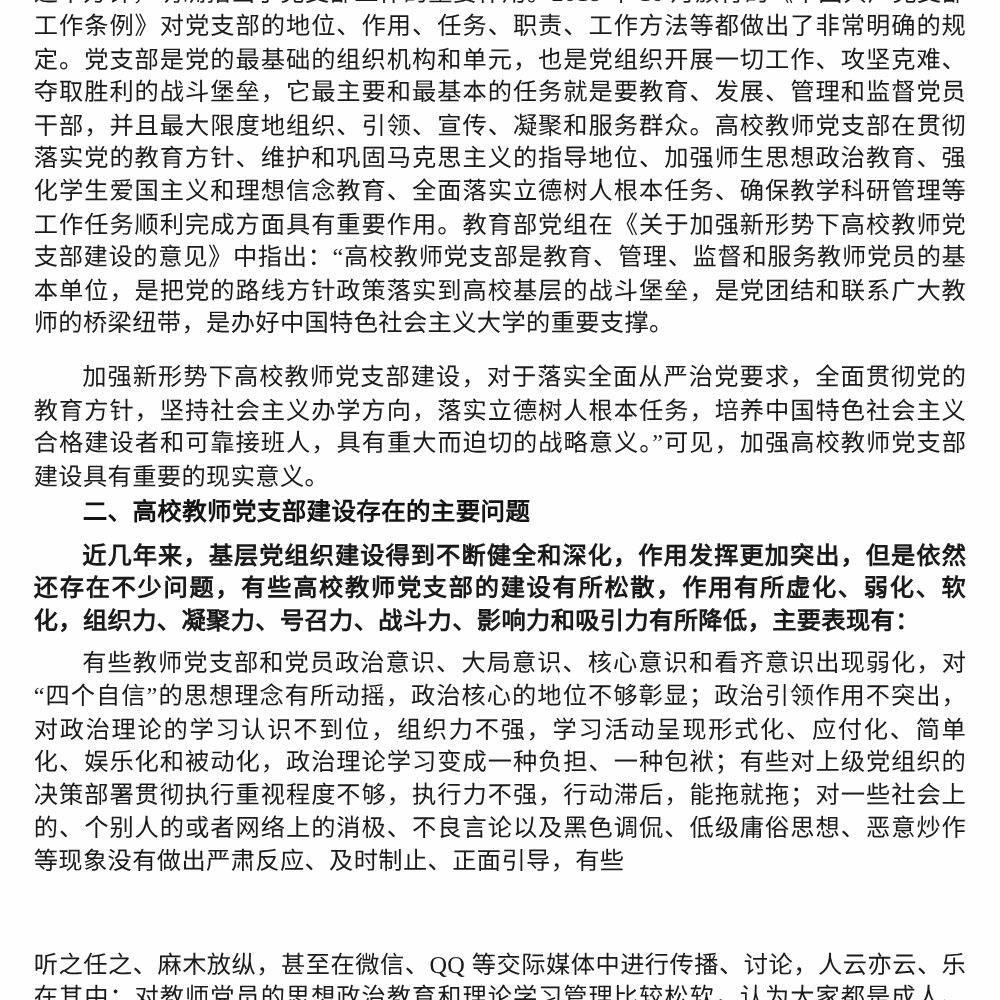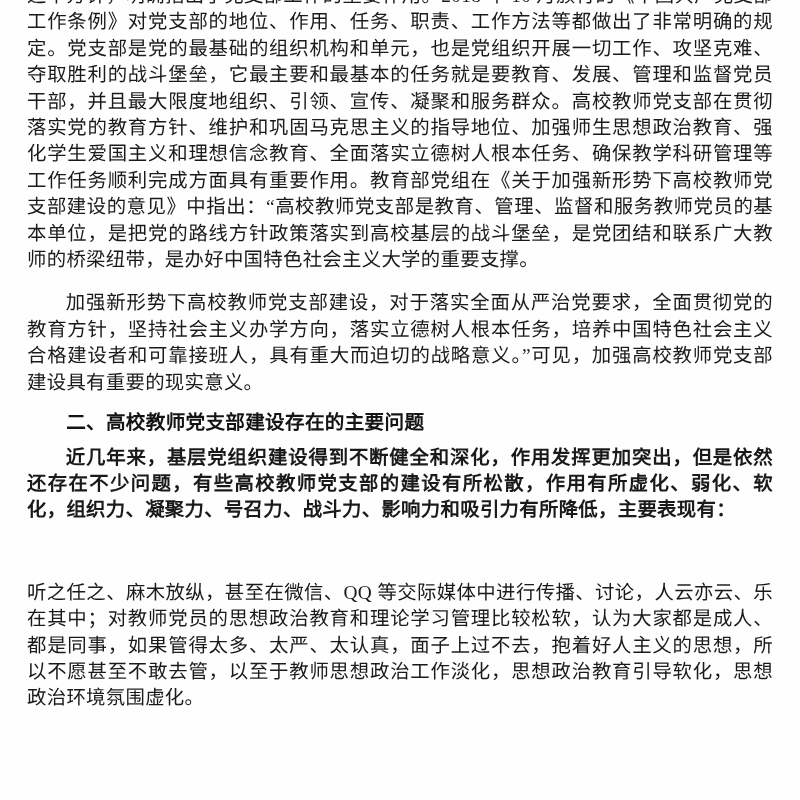--- a/index.html
+++ b/index.html
@@ -33,21 +33,21 @@
   .hd {
     margin: 0;
     font-weight: 700;
     font-family: "Liberation Sans", "DejaVu Sans", sans-serif;
     font-size: 19.6px;
     line-height: 26.4px;
     text-indent: 2em;
     color: #141414;
   }
   .mt-sig  { margin-top: 17px; }
-  .mt-h1   { margin-top: 13px; }
+  .mt-h1   { margin-top: 1px; }
   .mt-p3   { margin-top: 9px; font-weight: bold; }
   .mt-h2   { margin-top: 6px; }
   .mt-p4   { margin-top: 7px; }
   .page-gap {
     height: 56px;
   }
 </style>
 </head>
 <body>
 
@@ -56,19 +56,20 @@
 
     <p class="para">这个方针，明确指出了党支部工作的重要作用。2018 年 10 月颁行的《中国共产党支部工作条例》对党支部的地位、作用、任务、职责、工作方法等都做出了非常明确的规定。党支部是党的最基础的组织机构和单元，也是党组织开展一切工作、攻坚克难、夺取胜利的战斗堡垒，它最主要和最基本的任务就是要教育、发展、管理和监督党员干部，并且最大限度地组织、引领、宣传、凝聚和服务群众。高校教师党支部在贯彻落实党的教育方针、维护和巩固马克思主义的指导地位、加强师生思想政治教育、强化学生爱国主义和理想信念教育、全面落实立德树人根本任务、确保教学科研管理等工作任务顺利完成方面具有重要作用。教育部党组在《关于加强新形势下高校教师党支部建设的意见》中指出：“高校教师党支部是教育、管理、监督和服务教师党员的基本单位，是把党的路线方针政策落实到高校基层的战斗堡垒，是党团结和联系广大教师的桥梁纽带，是办好中国特色社会主义大学的重要支撑。</p>
 
     <p class="para indent mt-sig">加强新形势下高校教师党支部建设，对于落实全面从严治党要求，全面贯彻党的教育方针，坚持社会主义办学方向，落实立德树人根本任务，培养中国特色社会主义合格建设者和可靠接班人，具有重大而迫切的战略意义。”可见，加强高校教师党支部建设具有重要的现实意义。</p>
 
     <h2 class="hd mt-h1">二、高校教师党支部建设存在的主要问题</h2>
 
     <p class="para indent mt-p3">近几年来，基层党组织建设得到不断健全和深化，作用发挥更加突出，但是依然还存在不少问题，有些高校教师党支部的建设有所松散，作用有所虚化、弱化、软化，组织力、凝聚力、号召力、战斗力、影响力和吸引力有所降低，主要表现有：</p>
 
 
+    <p class="para indent mt-p4">有些教师党支部和党员政治意识、大局意识、核心意识和看齐意识出现弱化，对“四个自信”的思想理念有所动摇，政治核心的地位不够彰显；政治引领作用不突出，对政治理论的学习认识不到位，组织力不强，学习活动呈现形式化、应付化、简单化、娱乐化和被动化，政治理论学习变成一种负担、一种包袱；有些对上级党组织的决策部署贯彻执行重视程度不够，执行力不强，行动滞后，能拖就拖；对一些社会上的、个别人的或者网络上的消极、不良言论以及黑色调侃、低级庸俗思想、恶意炒作等现象没有做出严肃反应、及时制止、正面引导，有些</p>
 
     <div class="page-gap"></div>
 
     <p class="para">听之任之、麻木放纵，甚至在微信、QQ 等交际媒体中进行传播、讨论，人云亦云、乐在其中；对教师党员的思想政治教育和理论学习管理比较松软，认为大家都是成人、都是同事，如果管得太多、太严、太认真，面子上过不去，抱着好人主义的思想，所以不愿甚至不敢去管，以至于教师思想政治工作淡化，思想政治教育引导软化，思想政治环境氛围虚化。</p>
 
   </div>
 </div>
 
 </body></html>

